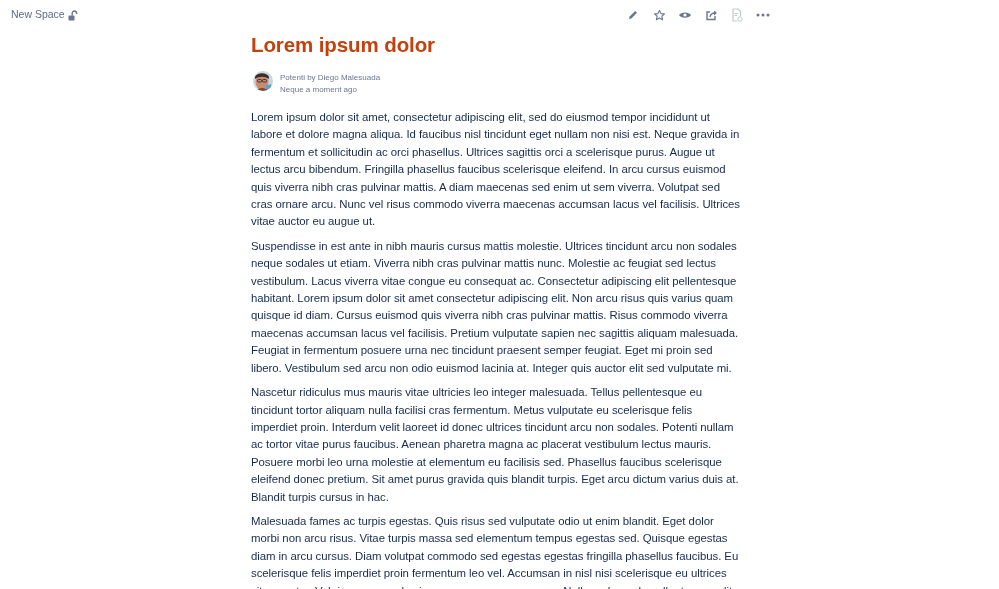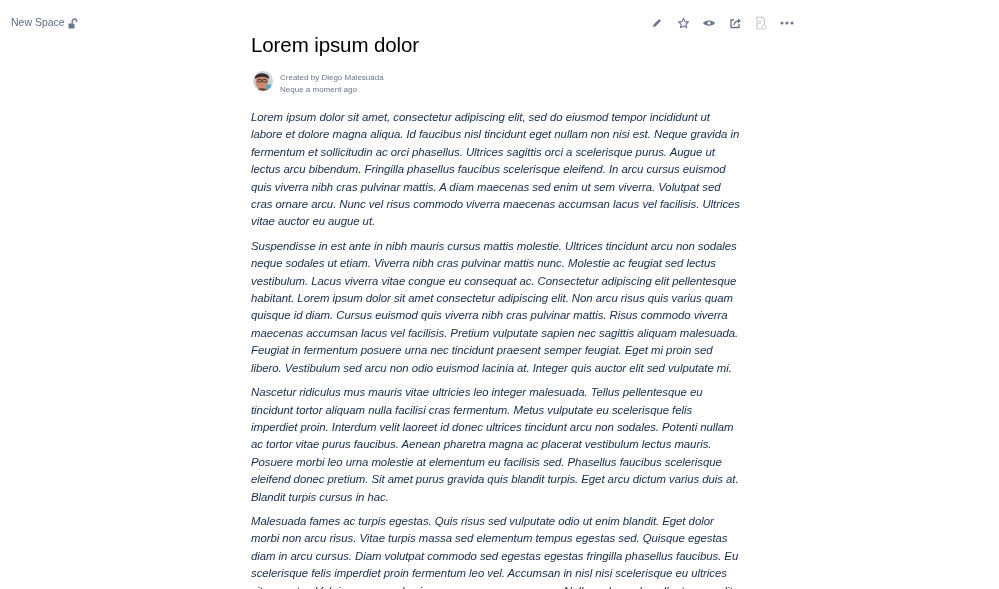--- a/index.html
+++ b/index.html
@@ -2,49 +2,48 @@
 <html><head>
   <meta charset="utf-8">
   <style>
     html, body { margin: 0; padding: 0; background: #ffffff; }
     body {
       width: 999px; height: 589px; overflow: hidden; position: relative;
       font-family: "Liberation Sans", "DejaVu Sans", sans-serif;
       color: #172b4d;
     }
     .topbar {
-      position: absolute; left: 0; top: 8px; width: 793px; height: 30px; padding-left: 24px;
+      position: absolute; left: 0; top: 0; width: 793px; height: 30px;
     }
     .space-link {
       position: absolute; left: 11px; top: 8px; font-size: 10.5px;
       color: #5e6c84; text-decoration: none; cursor: pointer;
     }
     .lock-icon { position: absolute; left: 67px; top: 8px; width: 12px; height: 12px; cursor: pointer; }
     .actions { position: absolute; right: 22px; top: 7px; display: flex; align-items: center; }
     .action { width: 16px; height: 16px; margin-left: 10px; display: flex; align-items: center; justify-content: center; cursor: pointer; }
     .action svg { display: block; }
 
     .content { position: absolute; left: 251px; top: 30px; width: 490px; }
     .title {
-      font-size: 20.5px; font-weight: normal; color: #000000; margin: 3px 0 0 0; height: 26px;
+      font-size: 20.5px; font-weight: bold; color: #c2410c; margin: 3px 0 0 0; height: 26px;
       letter-spacing: -0.1px;
     }
     .byline { position: relative; margin-top: 11px; height: 28px; }
     .avatar {
       position: absolute; left: 2px; top: 1px; width: 20px; height: 20px; border-radius: 50%;
       overflow: hidden;
     }
     .byline-text { position: absolute; left: 29px; top: 2px; font-size: 8px; line-height: 12px; color: #6b778c; }
     .byline-text .author { cursor: pointer; }
 
     .body-text { margin-top: 11px; }
     .body-text p {
       margin: 0 0 7px 0; font-size: 11.4px; line-height: 17.4px; color: #172b4d;
       letter-spacing: -0.05px;
-      font-style: italic;
     }
   </style>
 </head>
 <body>
 
 <div class="topbar">
   <a class="space-link">New Space</a>
   <span class="lock-icon">
     <svg width="12" height="12" viewBox="0 0 12 12">
       <rect x="1.5" y="5.5" width="6" height="5" rx="0.8" fill="#6b778c"></rect>
@@ -105,21 +104,21 @@
         <ellipse cx="9" cy="11" rx="6.5" ry="7.5" fill="#c98a74"></ellipse>
         <path d="M2 6 C4 1 14 1 16 6 L16 8 C12 5 6 5 2 8 Z" fill="#3b2e2a"></path>
         <rect x="4.5" y="8.5" width="4" height="2.5" rx="1" fill="none" stroke="#222" stroke-width="0.8"></rect>
         <rect x="9.5" y="8.5" width="4" height="2.5" rx="1" fill="none" stroke="#222" stroke-width="0.8"></rect>
         <path d="M13 15 L18 13 L19 20 L13 20 Z" fill="#5aa0c8"></path>
         <path d="M3 20 C4 16 14 16 15 20 Z" fill="#7a4a3a"></path>
       </svg>
     </div>
     <div class="byline-text">
       <div>
-        <span>Created by</span>
+        <span>Potenti by</span>
         <span class="author">Diego Malesuada</span>
       </div>
       <div>Neque a moment ago</div>
     </div>
   </div>
 
   <div class="body-text">
     <p>Lorem ipsum dolor sit amet, consectetur adipiscing elit, sed do eiusmod tempor incididunt ut labore et dolore magna aliqua. Id faucibus nisl tincidunt eget nullam non nisi est. Neque gravida in fermentum et sollicitudin ac orci phasellus. Ultrices sagittis orci a scelerisque purus. Augue ut lectus arcu bibendum. Fringilla phasellus faucibus scelerisque eleifend. In arcu cursus euismod quis viverra nibh cras pulvinar mattis. A diam maecenas sed enim ut sem viverra. Volutpat sed cras ornare arcu. Nunc vel risus commodo viverra maecenas accumsan lacus vel facilisis. Ultrices vitae auctor eu augue ut.</p>
     <p>Suspendisse in est ante in nibh mauris cursus mattis molestie. Ultrices tincidunt arcu non sodales neque sodales ut etiam. Viverra nibh cras pulvinar mattis nunc. Molestie ac feugiat sed lectus vestibulum. Lacus viverra vitae congue eu consequat ac. Consectetur adipiscing elit pellentesque habitant. Lorem ipsum dolor sit amet consectetur adipiscing elit. Non arcu risus quis varius quam quisque id diam. Cursus euismod quis viverra nibh cras pulvinar mattis. Risus commodo viverra maecenas accumsan lacus vel facilisis. Pretium vulputate sapien nec sagittis aliquam malesuada. Feugiat in fermentum posuere urna nec tincidunt praesent semper feugiat. Eget mi proin sed libero. Vestibulum sed arcu non odio euismod lacinia at. Integer quis auctor elit sed vulputate mi.</p>
     <p>Nascetur ridiculus mus mauris vitae ultricies leo integer malesuada. Tellus pellentesque eu tincidunt tortor aliquam nulla facilisi cras fermentum. Metus vulputate eu scelerisque felis imperdiet proin. Interdum velit laoreet id donec ultrices tincidunt arcu non sodales. Potenti nullam ac tortor vitae purus faucibus. Aenean pharetra magna ac placerat vestibulum lectus mauris. Posuere morbi leo urna molestie at elementum eu facilisis sed. Phasellus faucibus scelerisque eleifend donec pretium. Sit amet purus gravida quis blandit turpis. Eget arcu dictum varius duis at. Blandit turpis cursus in hac.</p>

